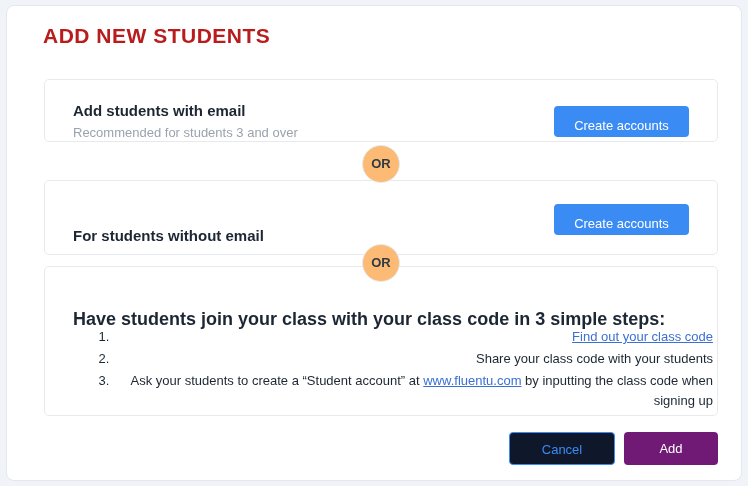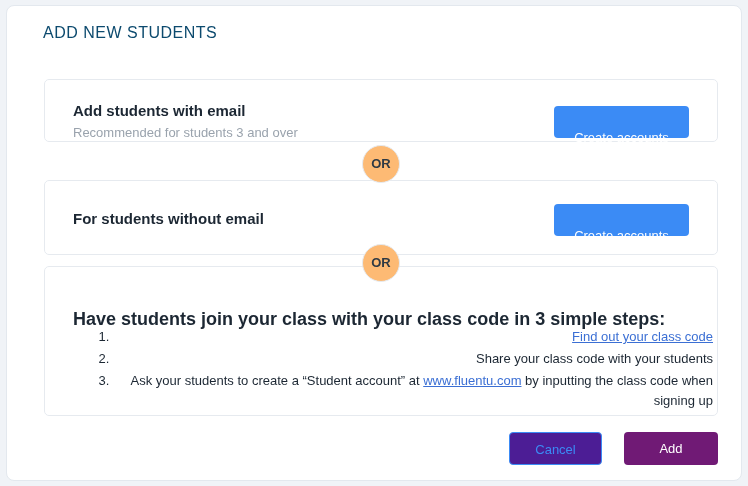--- a/index.html
+++ b/index.html
@@ -22,24 +22,24 @@
     background: #ffffff;
     border: 1px solid #e3e8ee;
     border-radius: 8px;
     box-sizing: border-box;
     overflow: hidden;
   }
   .dialog-title {
     position: absolute;
     left: 36px;
     top: 18px;
-    font-size: 16px;
+    font-size: 21px;
     letter-spacing: 0.5px;
-    color: #0c4a6e;
-    font-weight: 400;
+    color: #b91c1c;
+    font-weight: 700;
   }
   .card {
     position: absolute;
     left: 37px;
     width: 674px;
     box-sizing: border-box;
     background: #ffffff;
     border: 1px solid #e6eaef;
     border-radius: 5px;
   }
@@ -55,37 +55,37 @@
     color: #1c2733;
   }
   .card-sub {
     position: absolute;
     left: 28px;
     font-size: 13px;
     color: #9aa3ad;
   }
   #card-email .card-heading { top: 22px; }
   #card-email .card-sub { top: 45px; }
-  #card-noemail .card-heading { top: 29px; }
+  #card-noemail .card-heading { top: 46px; }
 
   .btn-create {
     position: absolute;
     right: 28px;
     width: 135px;
     height: 31px;
     background: #3b8bf5;
     color: #ffffff;
     border: none;
     border-radius: 4px;
     font-size: 13px;
     font-family: "Liberation Sans", sans-serif;
     cursor: pointer;
     line-height: 31px;
     text-align: center;
-    padding: 16px;
+    padding: 4px;
   }
   #card-email .btn-create { top: 26px; }
   #card-noemail .btn-create { top: 23px; }
 
   .or-badge {
     position: absolute;
     left: 355px;
     width: 38px;
     height: 38px;
     border-radius: 50%;
@@ -145,22 +145,22 @@
     font-family: "Liberation Sans", sans-serif;
     cursor: pointer;
     line-height: 33px;
     text-align: center;
     padding: 0;
     box-sizing: border-box;
   }
   #btn-cancel {
     left: 502px;
     top: 426px;
-    width: 93px;
-    background: #4c1d95;
+    width: 106px;
+    background: #0f172a;
     border: 1px solid #3b8bf5;
     color: #3b8bf5;
   }
   #btn-add {
     left: 617px;
     top: 426px;
     width: 94px;
     background: #701a75;
     border: none;
     color: #ffffff;

